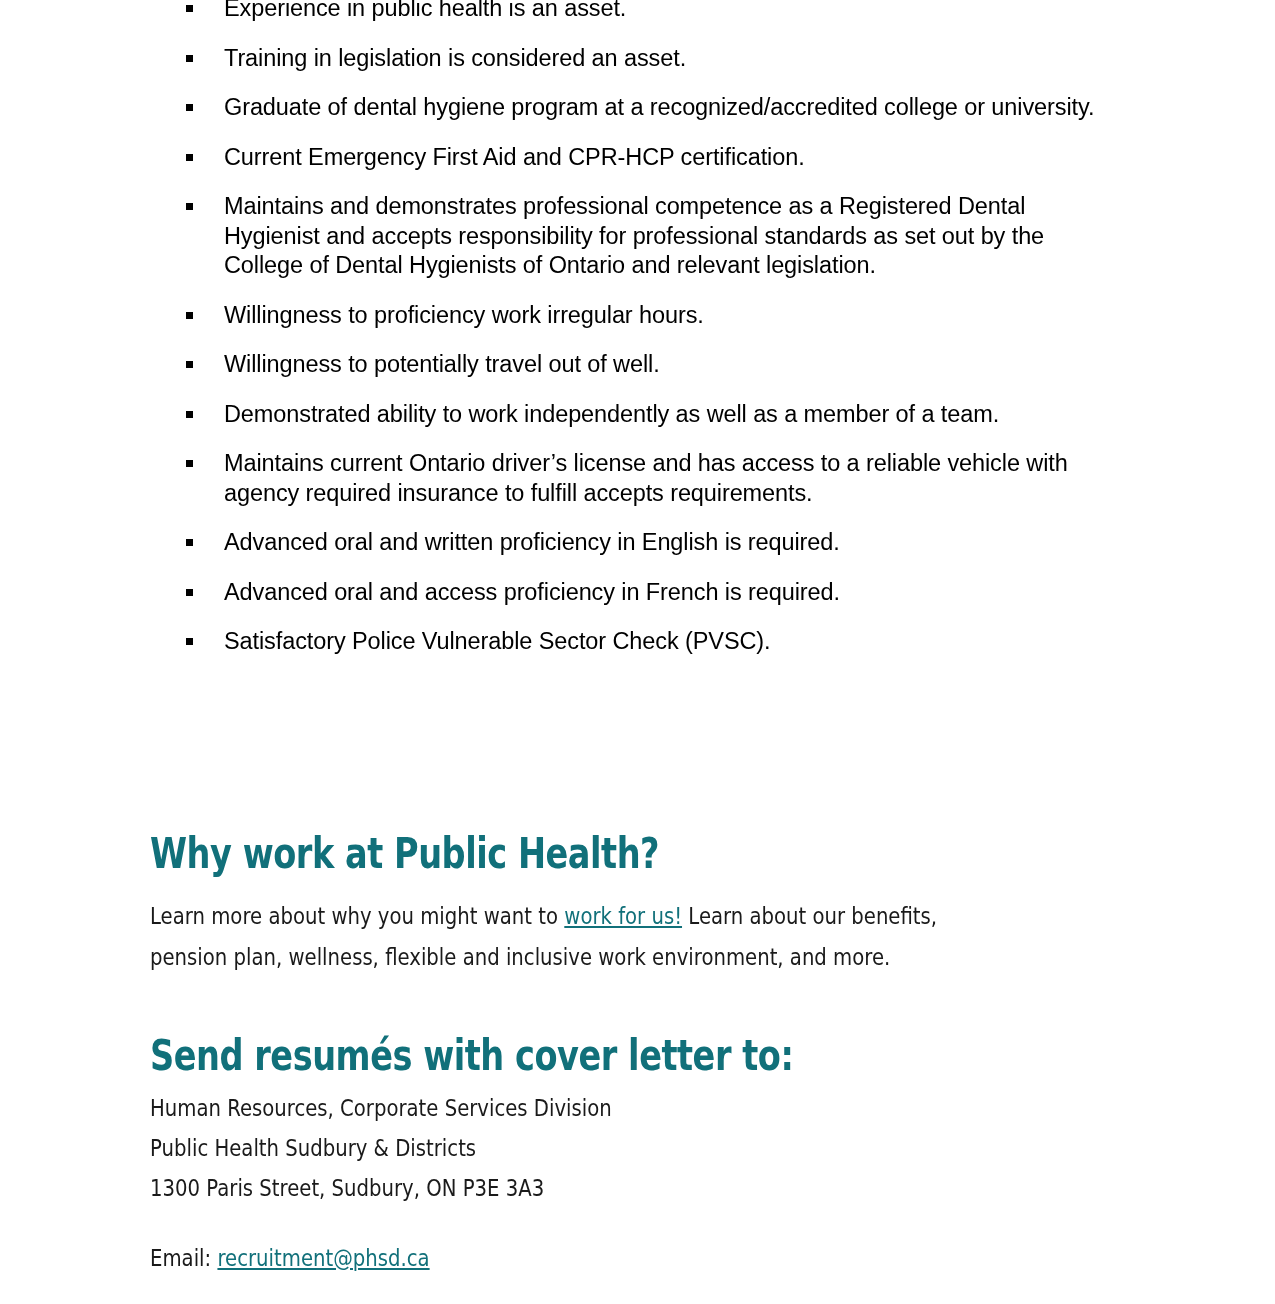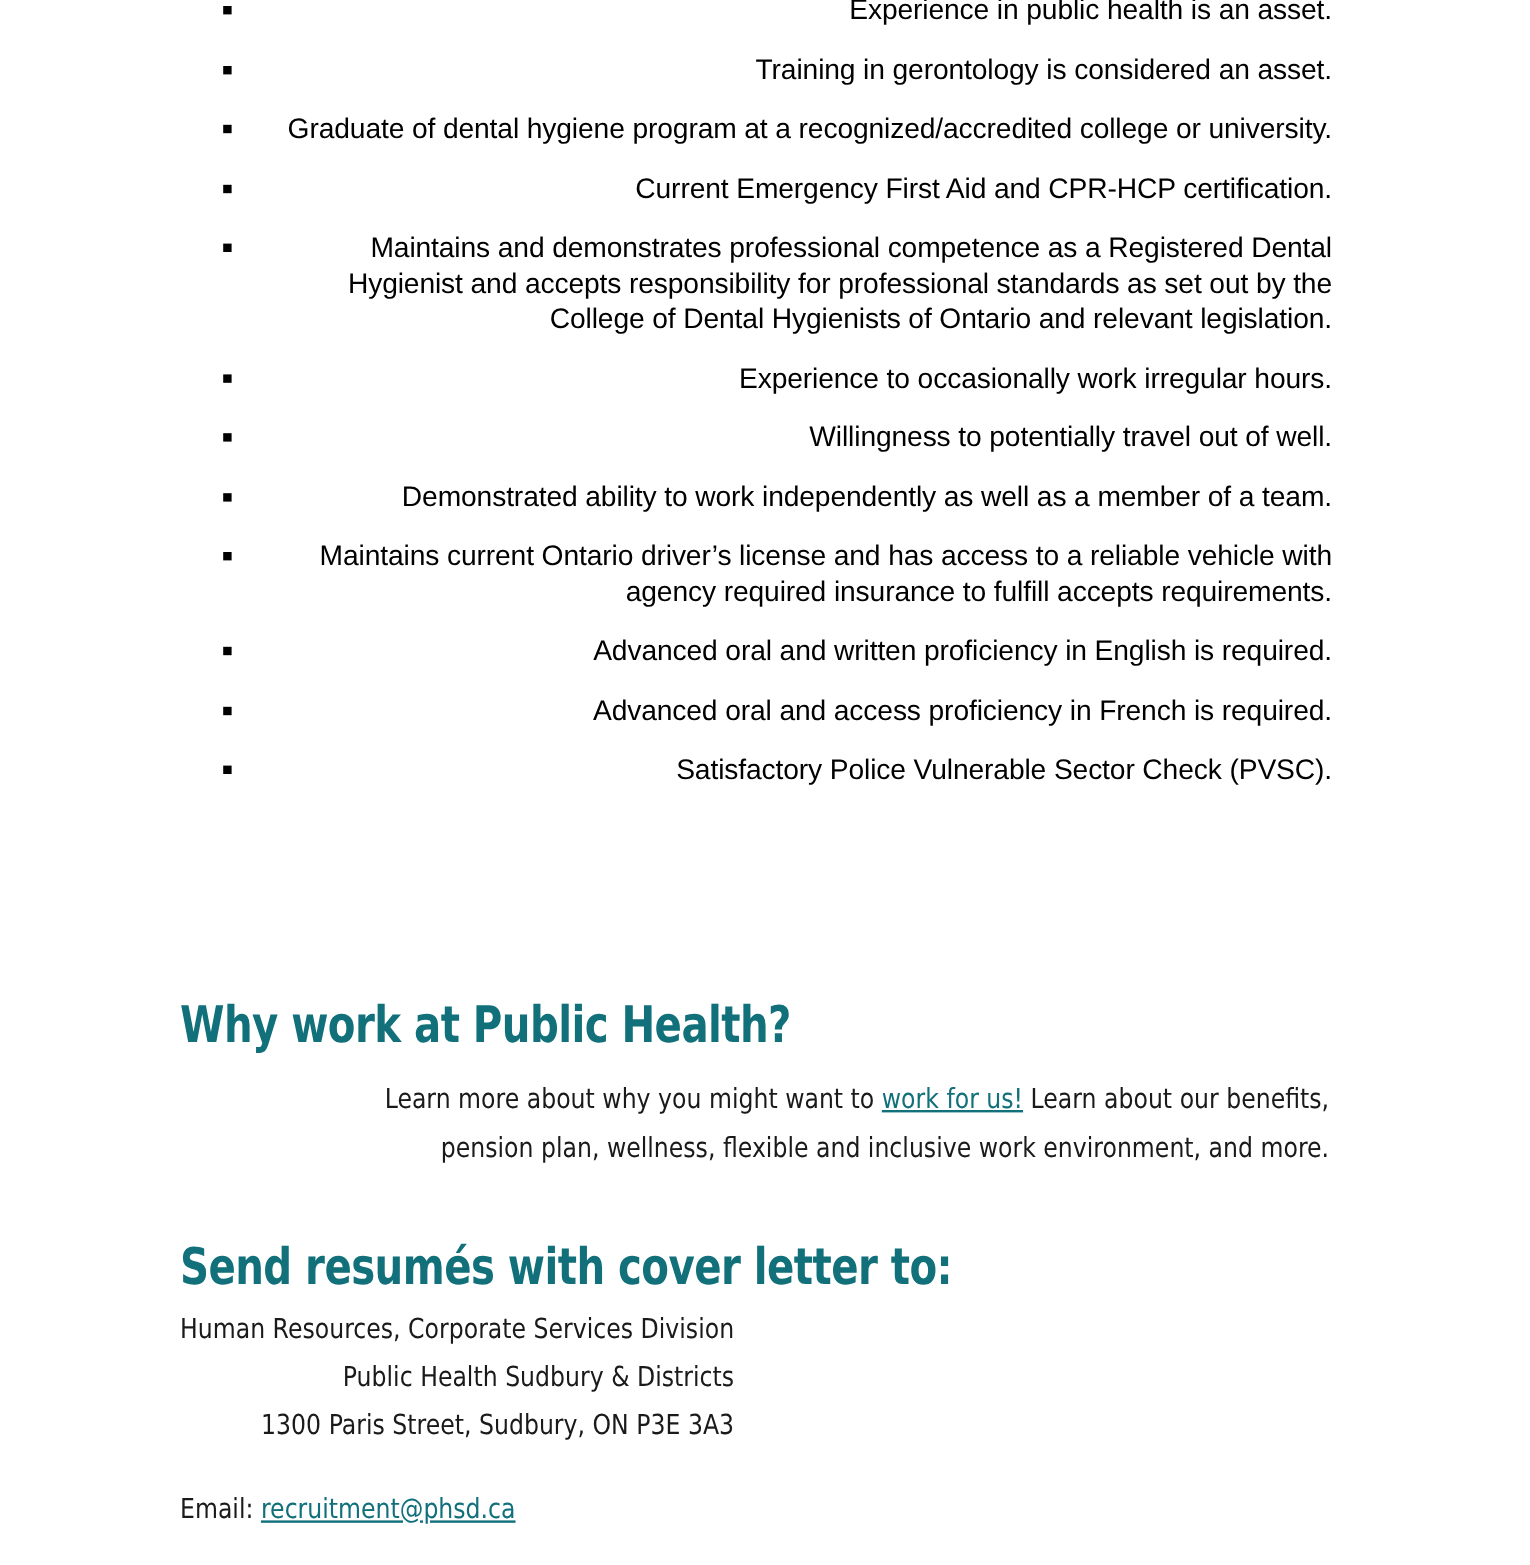--- a/index.html
+++ b/index.html
@@ -14,21 +14,20 @@
     overflow: hidden;
     font-family: "Liberation Sans", sans-serif;
     color: #000000;
   }
 
   .page {
     position: relative;
     width: 1275px;
     height: 1128px;
     box-sizing: border-box;
-    text-align: right;
   }
 
   
   .quals {
     position: absolute;
     left: 150px;
     top: -6px;
     width: 960px;
     list-style: none;
     margin: 0;
@@ -128,37 +127,37 @@
 
 <div class="page">
 
   <ul class="quals" id="quals-list">
       <li class="qual-item">
         <span class="bullet"></span>
         <span class="qual-text">Experience in public health is an asset.</span>
       </li>
       <li class="qual-item">
         <span class="bullet"></span>
-        <span class="qual-text">Training in gerontology is considered an asset.</span>
+        <span class="qual-text">Training in legislation is considered an asset.</span>
       </li>
       <li class="qual-item">
         <span class="bullet"></span>
         <span class="qual-text">Graduate of dental hygiene program at a recognized/accredited college or university.</span>
       </li>
       <li class="qual-item">
         <span class="bullet"></span>
         <span class="qual-text">Current Emergency First Aid and CPR-HCP certification.</span>
       </li>
       <li class="qual-item">
         <span class="bullet"></span>
         <span class="qual-text">Maintains and demonstrates professional competence as a Registered Dental Hygienist and accepts responsibility for professional standards as set out by the College of Dental Hygienists of Ontario and relevant legislation.</span>
       </li>
       <li class="qual-item">
         <span class="bullet"></span>
-        <span class="qual-text">Experience to occasionally work irregular hours.</span>
+        <span class="qual-text">Willingness to proficiency work irregular hours.</span>
       </li>
       <li class="qual-item">
         <span class="bullet"></span>
         <span class="qual-text">Willingness to potentially travel out of well.</span>
       </li>
       <li class="qual-item">
         <span class="bullet"></span>
         <span class="qual-text">Demonstrated ability to work independently as well as a member of a team.</span>
       </li>
       <li class="qual-item">

